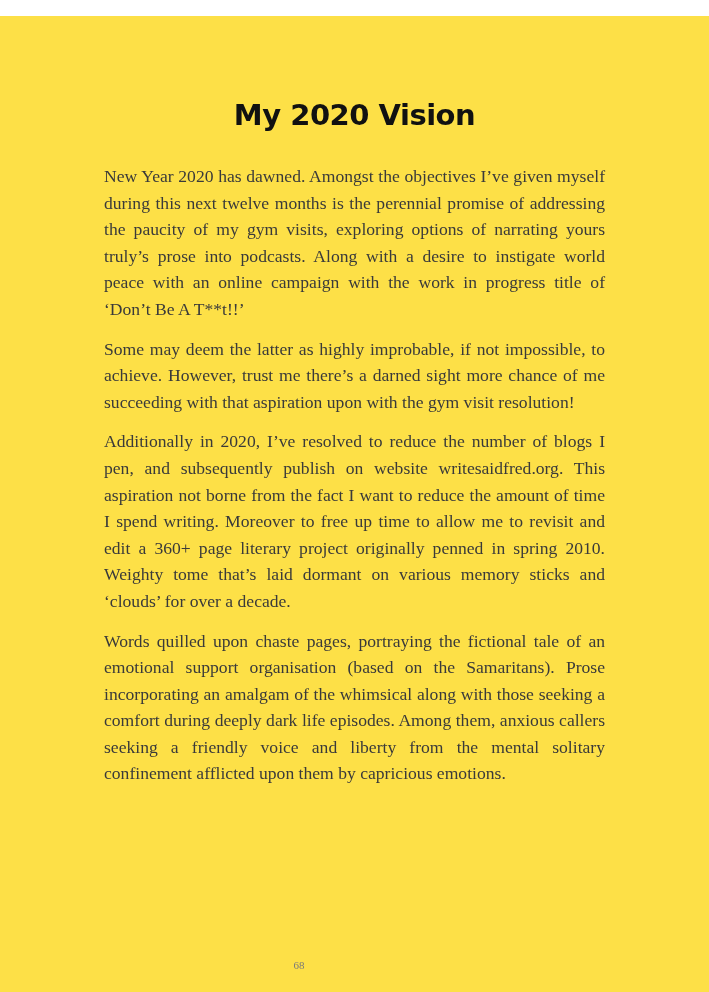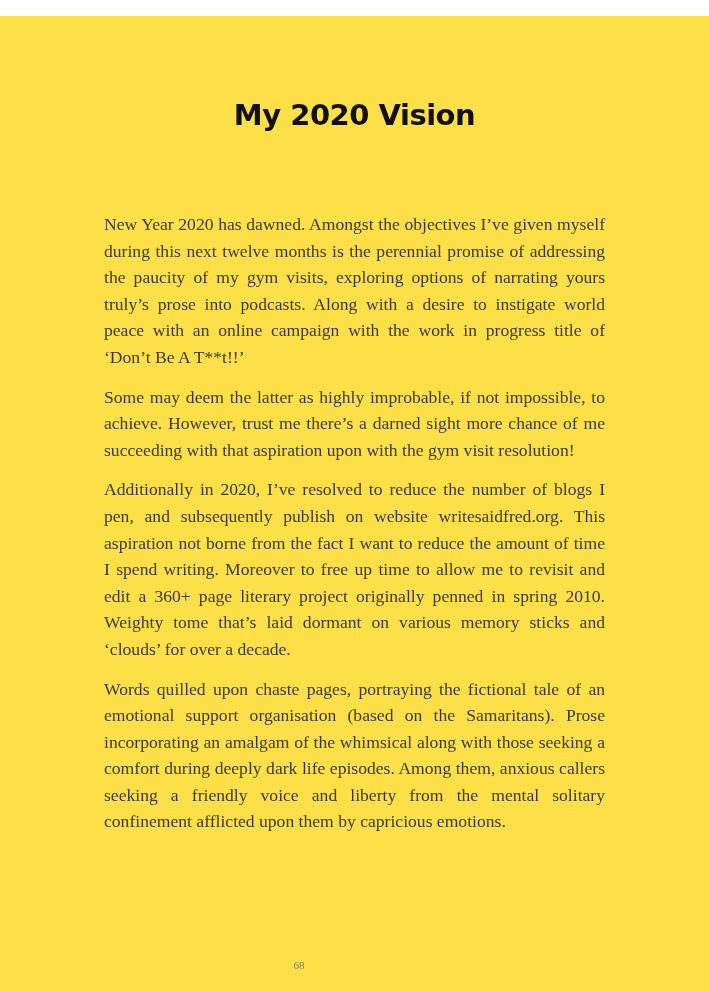--- a/index.html
+++ b/index.html
@@ -35,21 +35,20 @@
     }
     .body-text {
       position: absolute;
       left: 104px;
       top: 147px;
       width: 501px;
       font-family: "Liberation Serif", serif;
       font-size: 17.6px;
       line-height: 26.6px;
       color: #3a3a3a;
-      margin-top: 48px;
     }
     .body-text p {
       margin: 0 0 13px 0;
       text-align: justify;
       text-justify: inter-word;
     }
     .page-number {
       position: absolute;
       left: 0;
       top: 943px;

